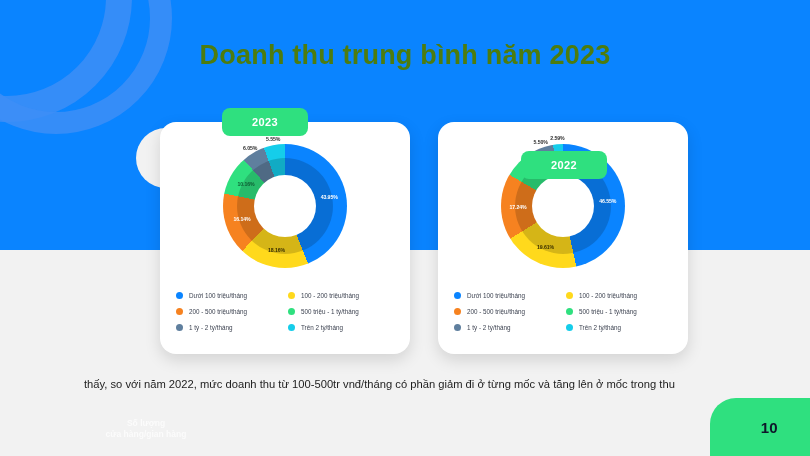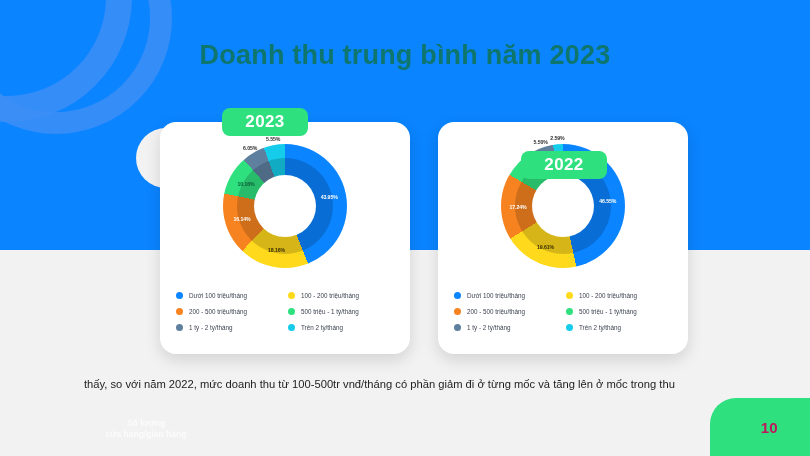--- a/index.html
+++ b/index.html
@@ -34,28 +34,28 @@
     background: #f2f2f2;
   }
   .corner-green {
     position: absolute; right: 0; bottom: 0;
     width: 100px; height: 58px;
     background: #2fe07f;
     border-top-left-radius: 26px;
   }
   .page-num {
     position: absolute; right: 32px; bottom: 20px;
-    font-size: 15px; font-weight: bold; color: #be185d;
+    font-size: 15px; font-weight: bold; color: #0f172a;
     letter-spacing: .3px;
   }
   
   .slide-title {
     position: absolute; left: 0; top: 40px; width: 810px;
     text-align: center;
-    color: #0f766e;
+    color: #4d7c0f;
     font-size: 27px;
     font-weight: bold;
     letter-spacing: .2px;
   }
   
   .card {
     position: absolute;
     top: 122px;
     width: 250px; height: 232px;
     background: #ffffff;
@@ -64,21 +64,21 @@
   }
   .card.c2023 { left: 160px; }
   .card.c2022 { left: 438px; }
   .year-badge {
     position: absolute;
     top: 108px;
     width: 86px; height: 28px;
     background: #2fe07f;
     border-radius: 8px;
     color: #ffffff;
-    font-size: 17px; font-weight: bold;
+    font-size: 11px; font-weight: bold;
     line-height: 28px; text-align: center;
     letter-spacing: .4px;
     z-index: 4;
   }
   .year-badge.y2023 { left: 222px; }
   .year-badge.y2022 { left: 521px; margin-top: 43px; }
 
   
   .donut-wrap {
     position: absolute; left: 50%; top: 22px;

